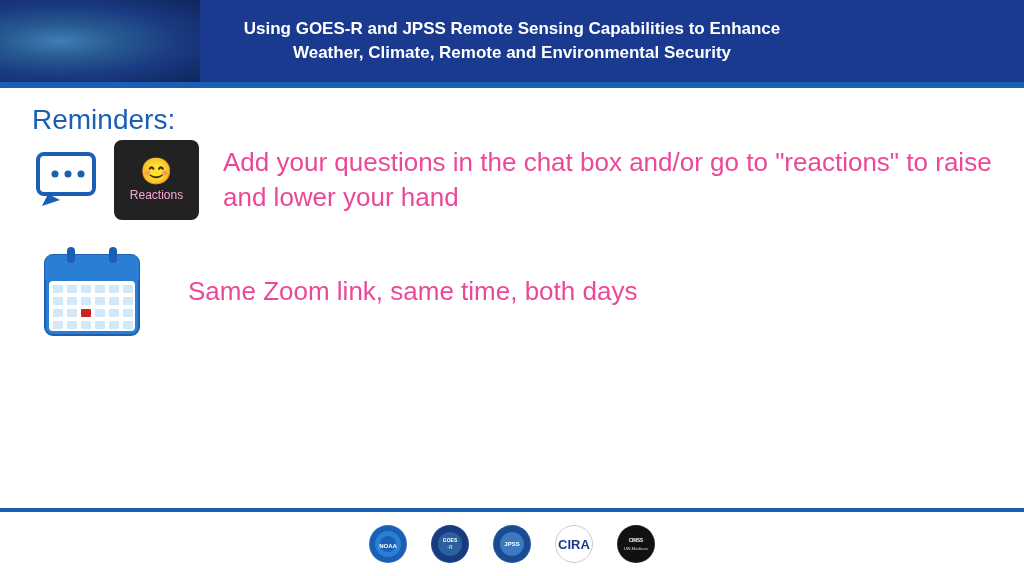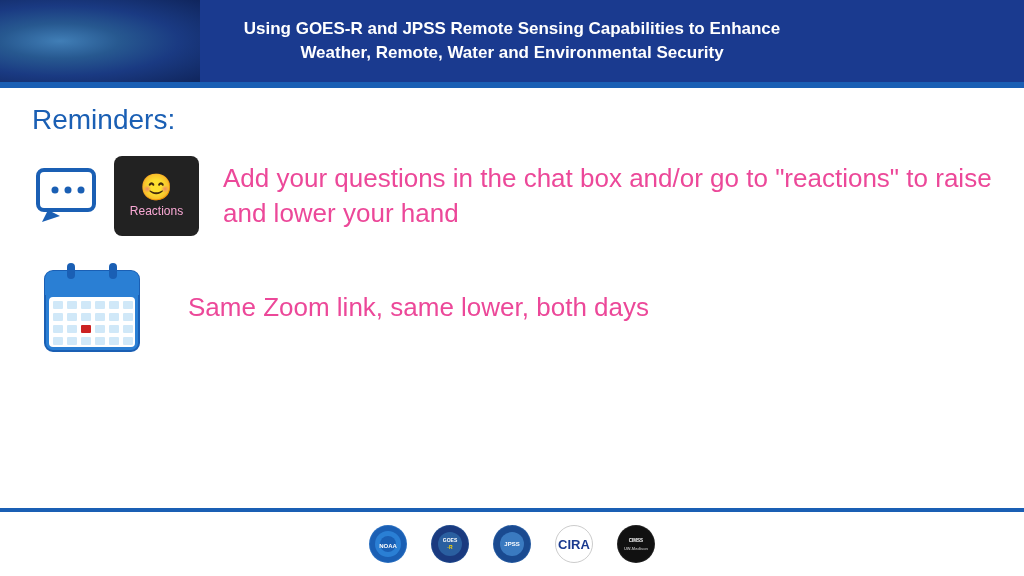--- a/index.html
+++ b/index.html
@@ -66,21 +66,21 @@
       flex: 1;
       padding: 16px 32px 10px 32px;
       display: flex;
       flex-direction: column;
     }
 
     .reminders-title {
       color: #1a5fb4;
       font-size: 28px;
       font-weight: normal;
-      margin-bottom: 20px;
+      margin-bottom: 4px;
     }
 
     
     .reminder-row {
       display: flex;
       align-items: center;
       margin-bottom: 12px;
     }
 
     .icons-group {
@@ -217,21 +217,21 @@
       height: 110px;
     }
   </style>
 </head>
 <body>
 
 <div class="header">
   <div class="header-earth"></div>
   <div class="header-text">
     <div class="header-line1">Using GOES-R and JPSS Remote Sensing Capabilities to Enhance</div>
-    <div class="header-line2">Weather, Remote, Water and Environmental Security</div>
+    <div class="header-line2">Weather, Climate, Remote and Environmental Security</div>
   </div>
 </div>
 
 <div class="blue-strip"></div>
 
 <div class="main">
 
   <div class="reminders-title">Reminders:</div>
 
   <div class="reminder-row">
@@ -294,21 +294,21 @@
 
         <rect x="16" y="84" width="10" height="8" rx="1" fill="#d0e8f8"></rect>
         <rect x="30" y="84" width="10" height="8" rx="1" fill="#d0e8f8"></rect>
         <rect x="44" y="84" width="10" height="8" rx="1" fill="#d0e8f8"></rect>
         <rect x="58" y="84" width="10" height="8" rx="1" fill="#d0e8f8"></rect>
         <rect x="72" y="84" width="10" height="8" rx="1" fill="#d0e8f8"></rect>
         <rect x="86" y="84" width="10" height="8" rx="1" fill="#d0e8f8"></rect>
       </svg>
     </div>
 
-    <div class="reminder-text">Same Zoom link, same lower, both days</div>
+    <div class="reminder-text">Same Zoom link, same time, both days</div>
   </div>
 
 </div>
 
 <div class="footer">
   <div class="footer-top-line"></div>
   <div class="footer-logos">
 
     <div class="logo-circle logo-noaa">
       <svg viewBox="0 0 38 38" width="38" height="38" xmlns="http://www.w3.org/2000/svg">

